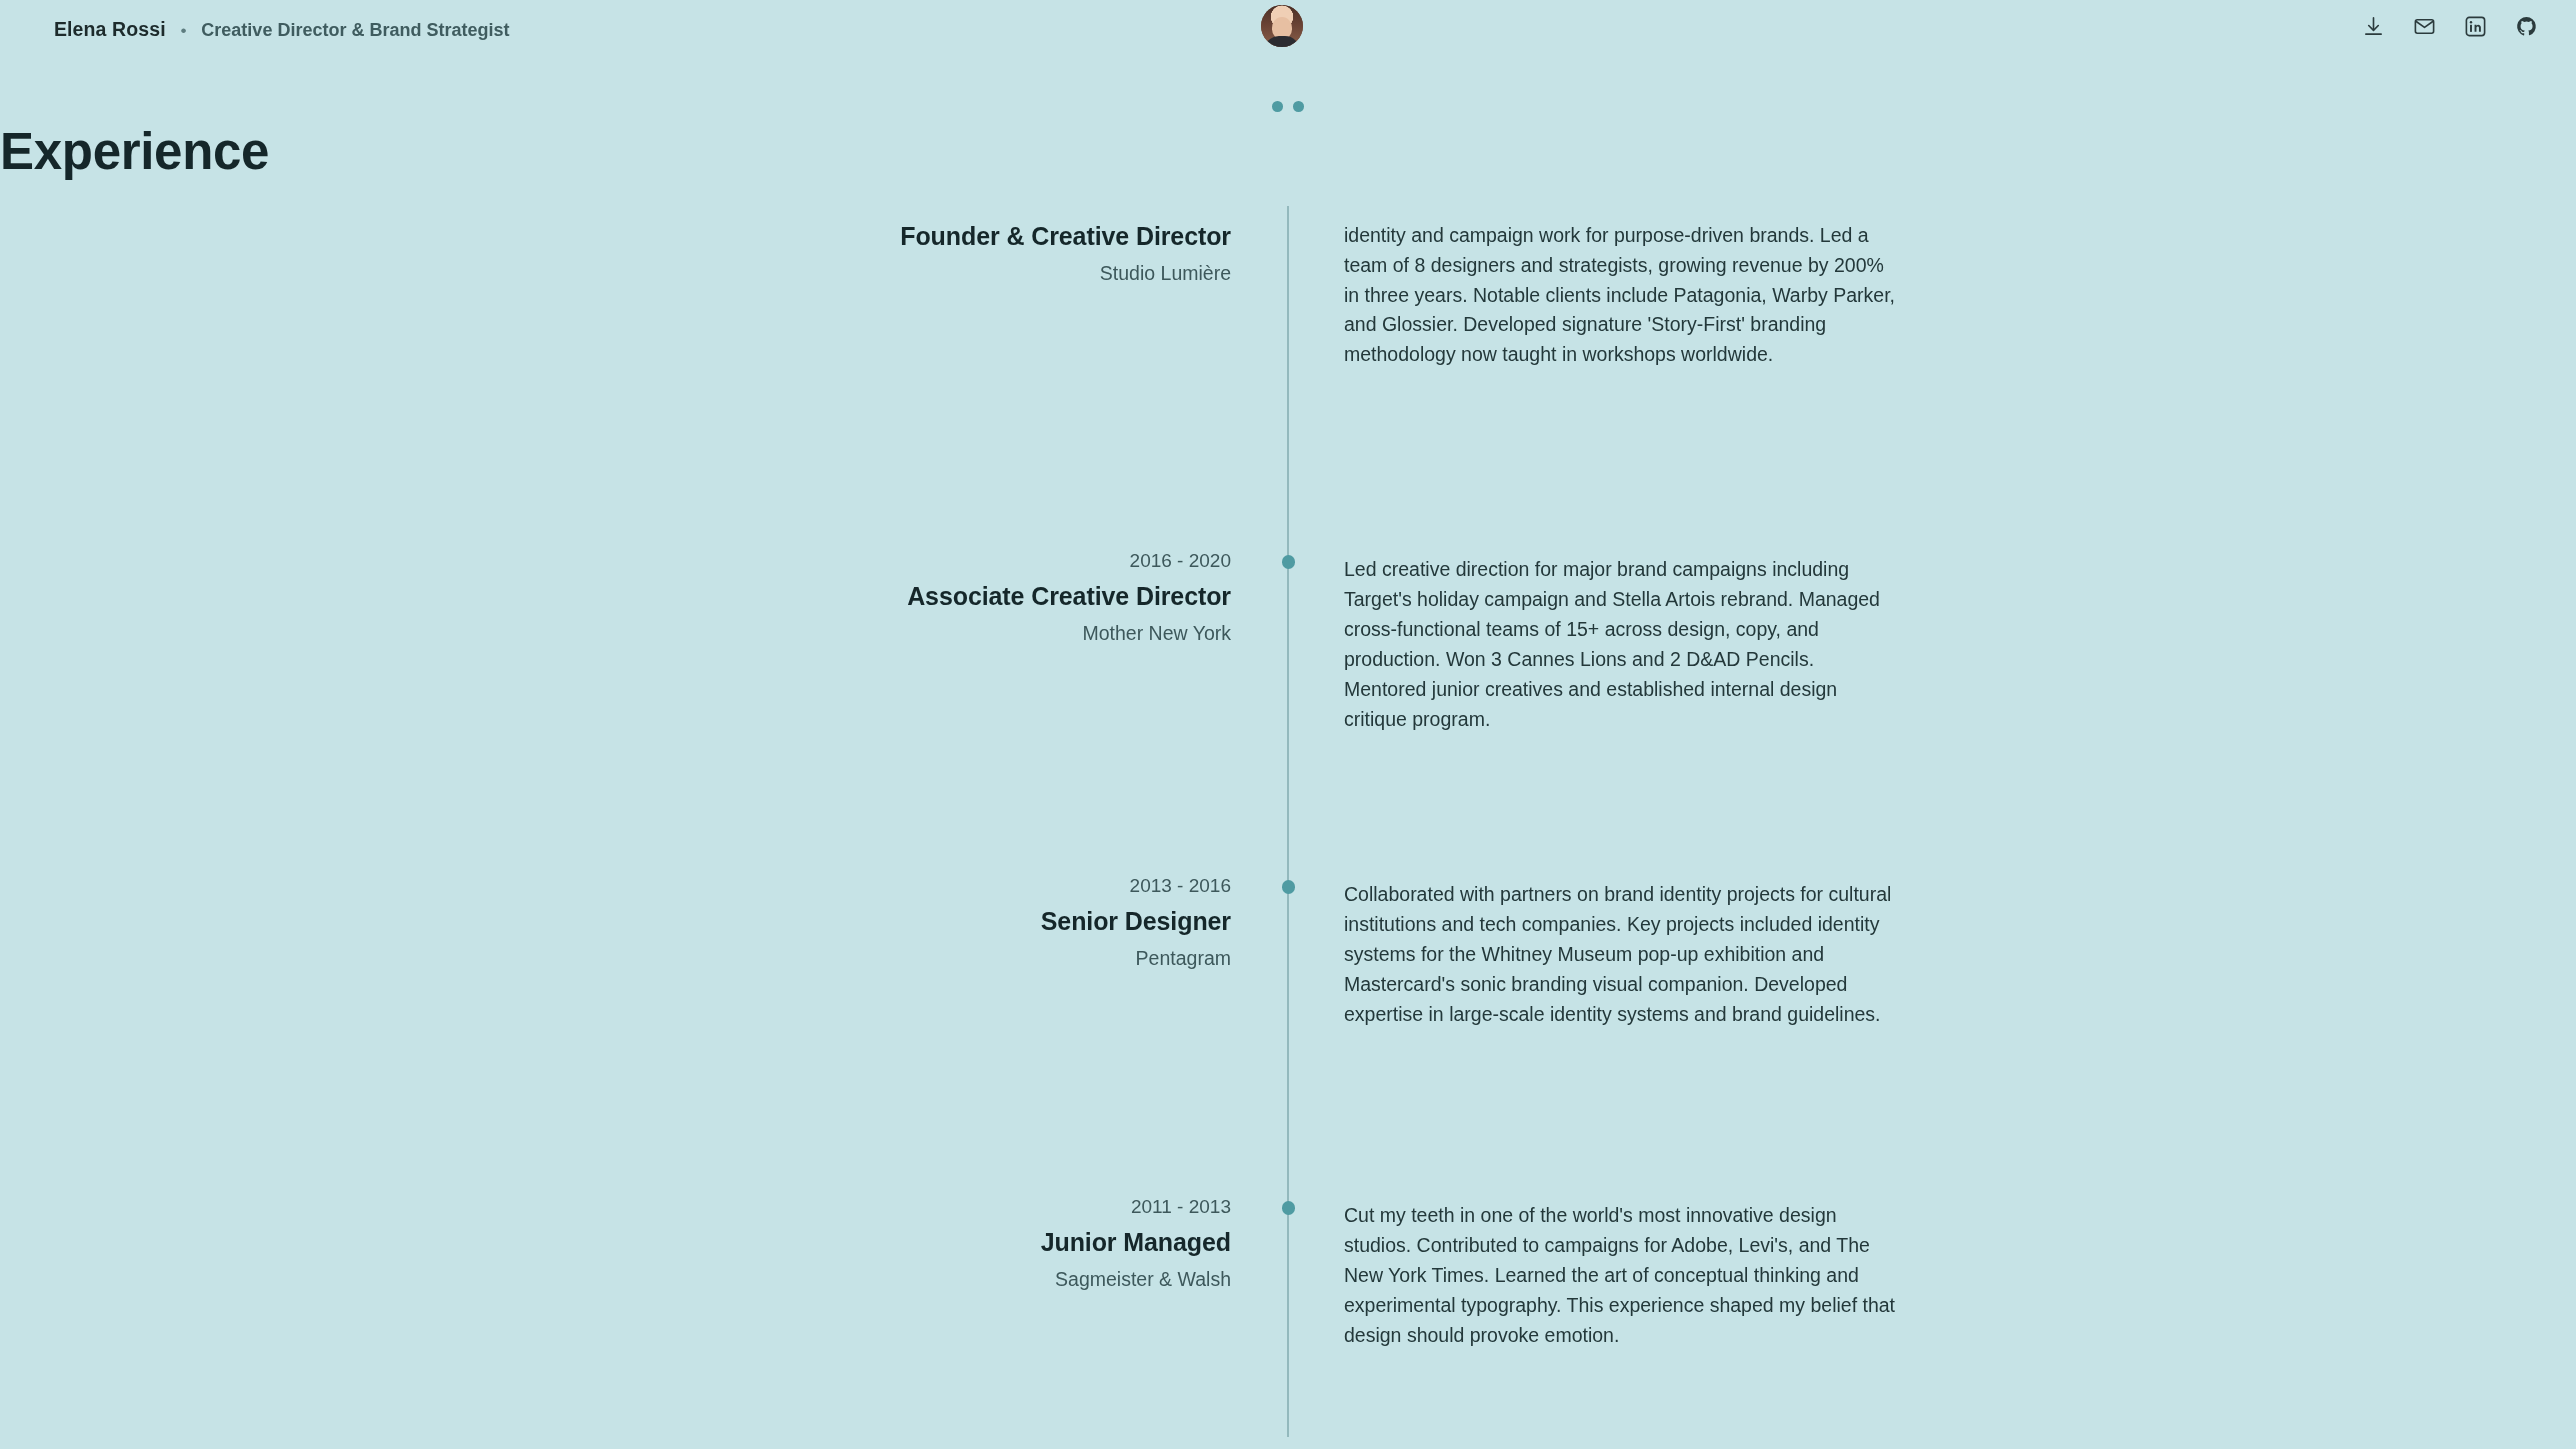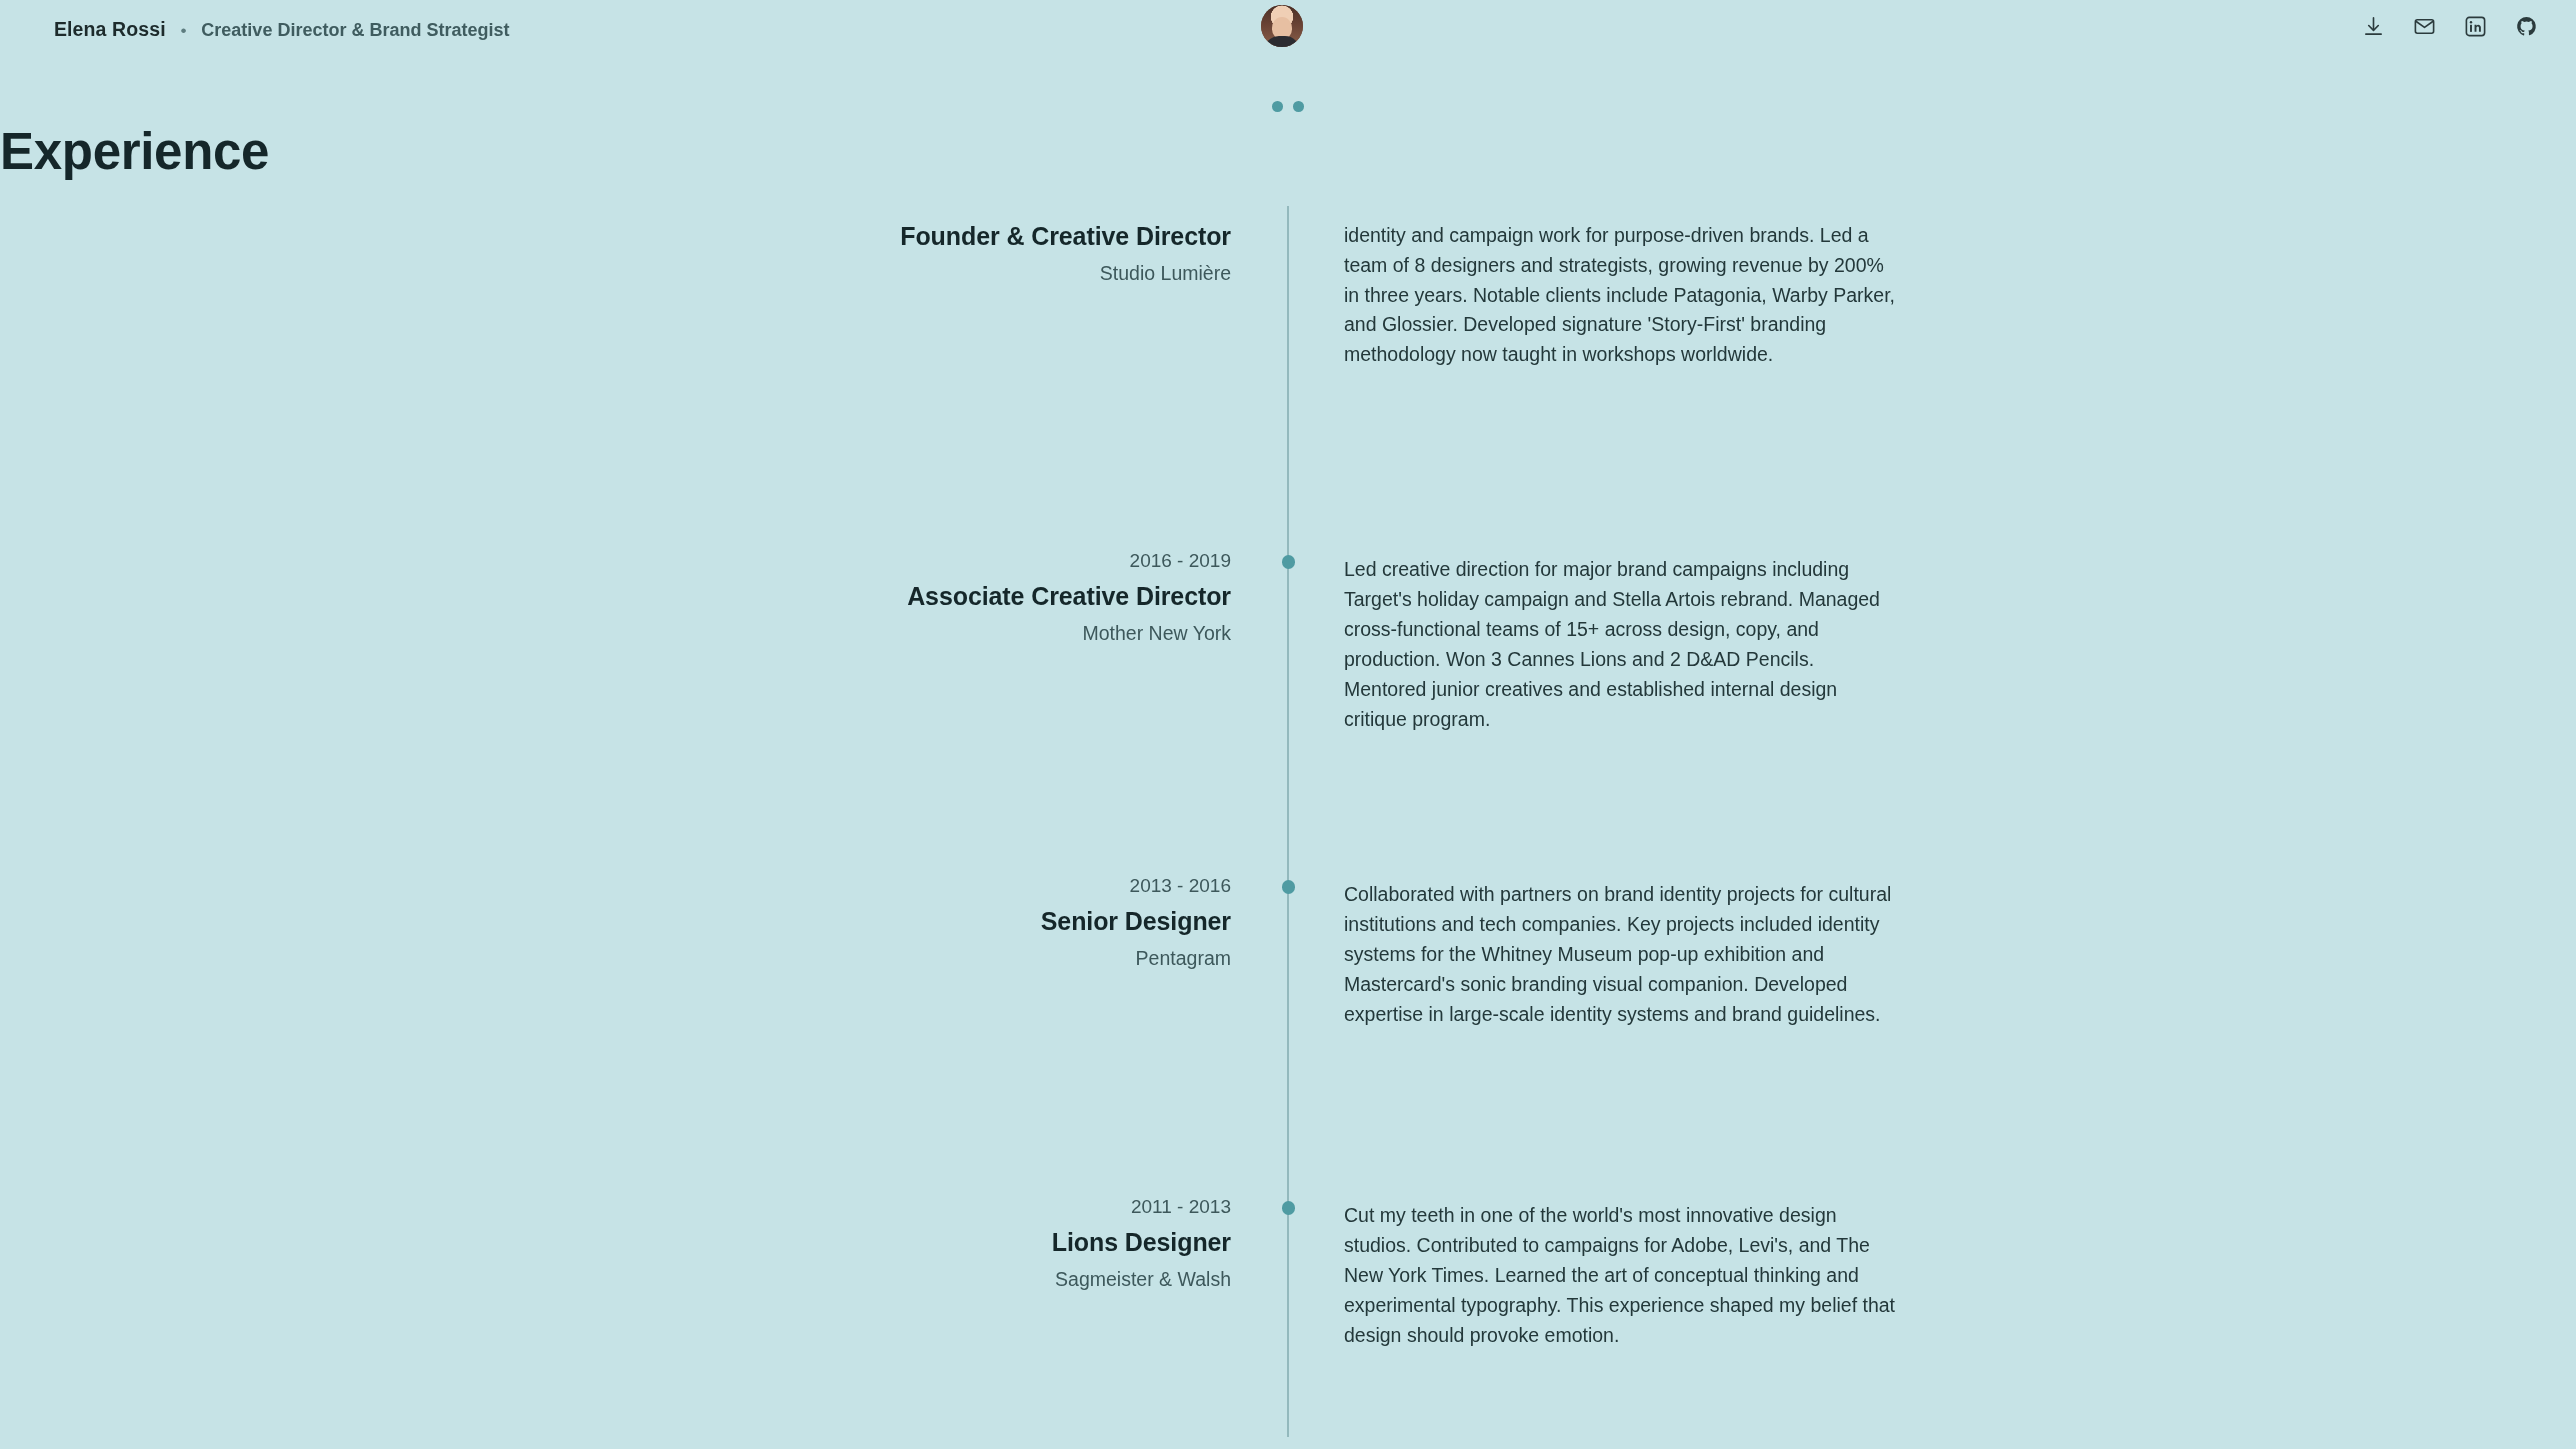--- a/index.html
+++ b/index.html
@@ -249,40 +249,40 @@
 
       <div class="role">Founder &amp; Creative Director</div>
       <div class="company">Studio Lumière</div>
     </div>
     <div class="right">identity and campaign work for purpose-driven brands. Led a team of 8 designers and strategists, growing revenue by 200% in three years. Notable clients include Patagonia, Warby Parker, and Glossier. Developed signature 'Story-First' branding methodology now taught in workshops worldwide.</div>
   </div>
 
   <div class="entry" style="top:349px">
     <div class="bullet" style="top:5.4px"></div>
     <div class="left">
-      <div class="dates">2016 - 2019</div>
+      <div class="dates">2016 - 2020</div>
       <div class="role">Associate Creative Director</div>
       <div class="company">Mother New York</div>
     </div>
     <div class="right" style="top:5.4px">Led creative direction for major brand campaigns including Target's holiday campaign and Stella Artois rebrand. Managed cross-functional teams of 15+ across design, copy, and production. Won 3 Cannes Lions and 2 D&amp;AD Pencils. Mentored junior creatives and established internal design critique program.</div>
   </div>
 
   <div class="entry" style="top:674px">
     <div class="bullet" style="top:5.4px"></div>
     <div class="left">
       <div class="dates">2013 - 2016</div>
       <div class="role">Senior Designer</div>
       <div class="company">Pentagram</div>
     </div>
     <div class="right" style="top:5.4px">Collaborated with partners on brand identity projects for cultural institutions and tech companies. Key projects included identity systems for the Whitney Museum pop-up exhibition and Mastercard's sonic branding visual companion. Developed expertise in large-scale identity systems and brand guidelines.</div>
   </div>
 
   <div class="entry" style="top:995px">
     <div class="bullet" style="top:5.4px"></div>
     <div class="left">
       <div class="dates">2011 - 2013</div>
-      <div class="role">Lions Designer</div>
+      <div class="role">Junior Managed</div>
       <div class="company">Sagmeister &amp; Walsh</div>
     </div>
     <div class="right" style="top:5.4px">Cut my teeth in one of the world's most innovative design studios. Contributed to campaigns for Adobe, Levi's, and The New York Times. Learned the art of conceptual thinking and experimental typography. This experience shaped my belief that design should provoke emotion.</div>
   </div>
 </div>
 
 
 </body></html>

